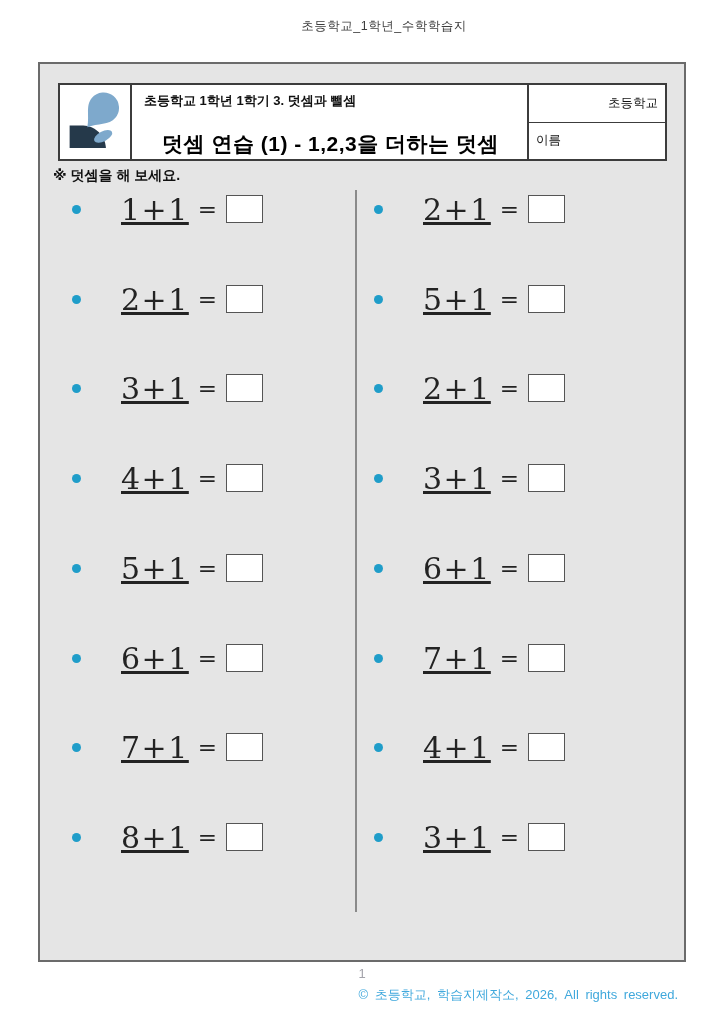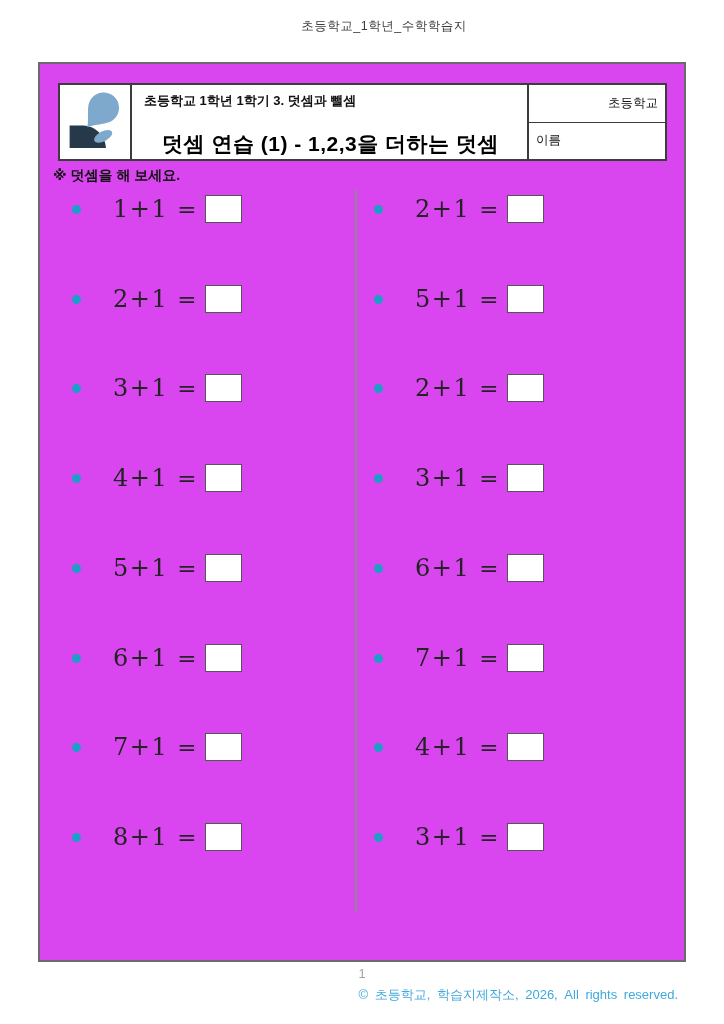--- a/index.html
+++ b/index.html
@@ -7,21 +7,21 @@
   body {
     width:724px; height:1024px; position:relative; background:#ffffff;
     font-family:"Liberation Sans","DejaVu Sans",sans-serif; overflow:hidden;
   }
   .doc-title {
     position:absolute; top:18px; left:0; width:724px; text-align:center;
     font-size:12.5px; color:#3d3d3d; letter-spacing:0.5px;padding-left:44px;
   }
   .page {
     position:absolute; left:38px; top:62px; width:648px; height:900px;
-    border:2px solid #6b6b6b; background:#d946ef;
+    border:2px solid #6b6b6b; background:#e5e5e5;
   }
   
   .header-box {
     position:absolute; left:18px; top:19px; width:609px; height:78px;
     border:2px solid #3c3c3c; display:flex; background:#fff;
   }
   .logo-cell { width:72px; border-right:2px solid #3c3c3c; display:flex; align-items:center; justify-content:center; }
   .title-cell { flex:1; border-right:2px solid #3c3c3c; padding:7px 10px 4px 12px; }
   .unit-line { font-size:13px; font-weight:bold; color:#101010; }
   .main-title { font-size:21px; font-weight:bold; color:#000; text-align:center; margin-top:20px; letter-spacing:0.5px; }
@@ -32,21 +32,21 @@
   .class-label { margin-left:30px; }
   
   .instruction { position:absolute; left:13px; top:103px; font-size:14px; font-weight:600; color:#111; }
   
   .divider { position:absolute; left:315px; top:126px; width:2px; height:722px; background:#8a8a8a; }
   
   .prob { position:absolute; height:34px; display:flex; align-items:center; }
   .prob.colL { left:32px; }
   .prob.colR { left:334px; }
   .bullet { width:9px; height:9px; border-radius:50%; background:#1f9dc9; flex:0 0 auto; }
-  .expr { font-family:"DejaVu Serif","Liberation Serif",serif; font-size:24px; color:#232323; margin-left:32px; letter-spacing:1.5px; }
+  .expr { font-family:"DejaVu Serif","Liberation Serif",serif; font-size:30px; color:#232323; margin-left:40px; letter-spacing:1.5px;text-decoration:underline; }
   .eq { font-family:"DejaVu Serif","Liberation Serif",serif; font-size:23px; color:#232323; margin-left:9px; }
   .ansbox { width:37px; height:28px; border:1.5px solid #555; margin-left:9px; background:#fff; }
   
   .r0{top:128px}.r1{top:218px}.r2{top:307px}.r3{top:397px}
   .r4{top:487px}.r5{top:577px}.r6{top:666px}.r7{top:756px}
   
   .page-number { position:absolute; top:966px; left:0; width:724px; text-align:center; font-size:13px; color:#a3a3ab; }
   .copyright { position:absolute; top:986px; right:46px; font-size:13px; color:#3fa8dc; word-spacing:3px; }
 </style>
 </head>

